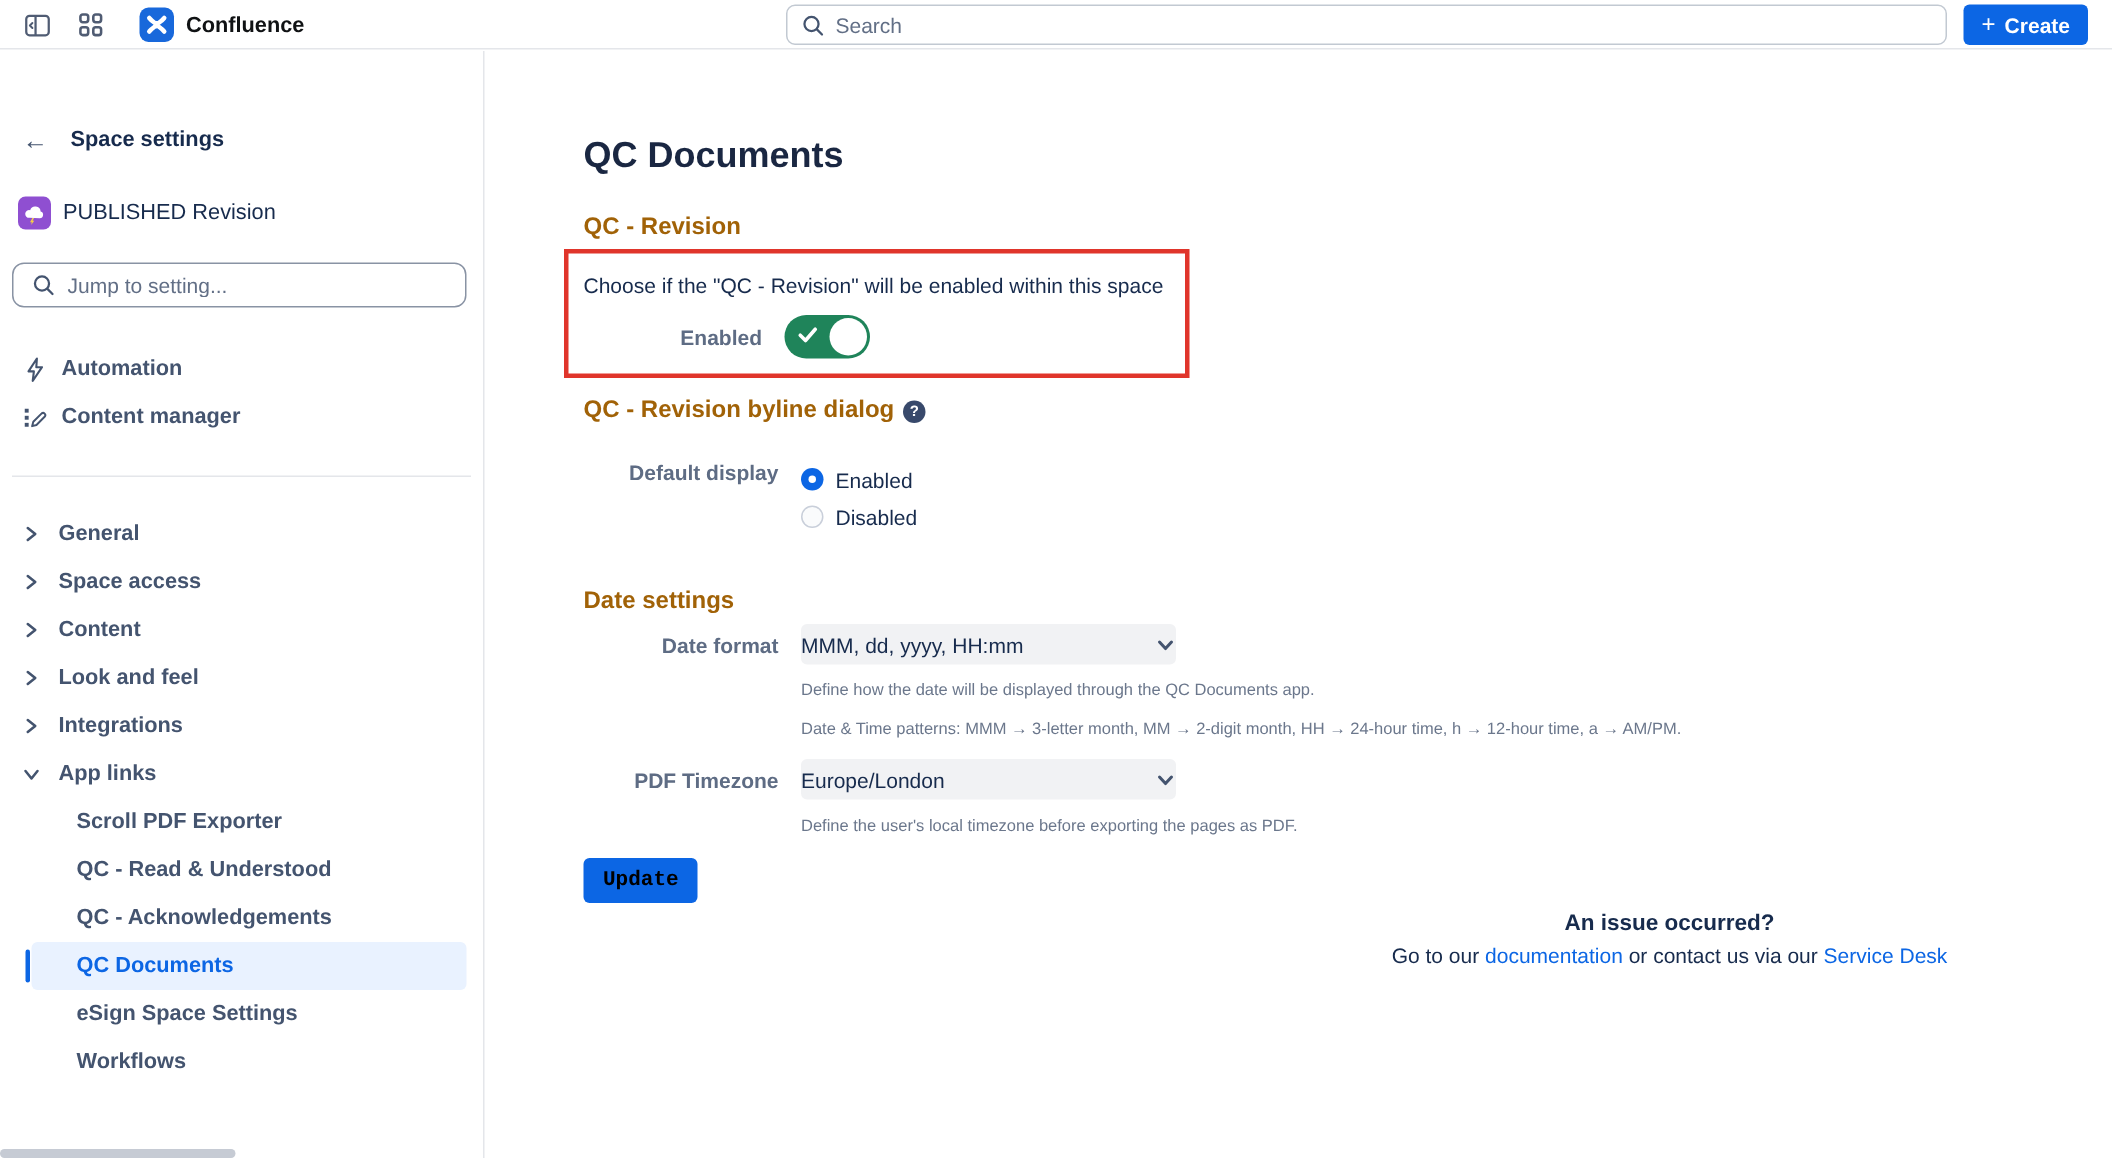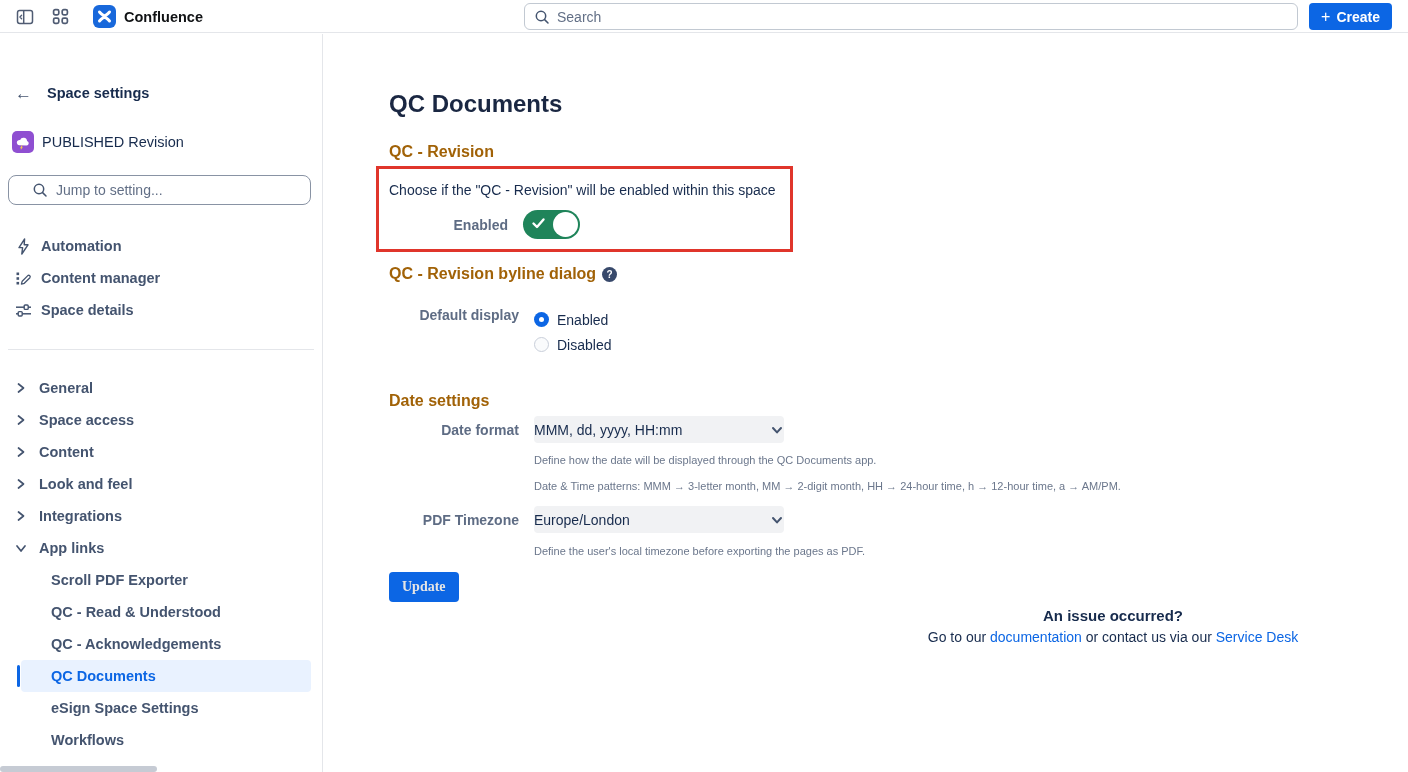--- a/index.html
+++ b/index.html
@@ -30,21 +30,21 @@
   .sidebar { position:absolute; left:0; top:34px; width:323px; height:738px;
     border-right:1px solid #E4E6EA; background:#fff; }
   .back-row { margin:49px 0 0 15px; display:flex; align-items:center; gap:15px; height:20px; }
   .back-arrow { font-size:17px; color:#44546F; cursor:pointer; line-height:1; }
   .back-title { font-size:14.5px; font-weight:700; color:#172B4D; }
   .space-row { margin:27px 0 0 12px; display:flex; align-items:center; gap:8px; height:24px; }
   .space-avatar { width:22px; height:22px; border-radius:5px; background:#8F4FD1; display:flex;
     align-items:center; justify-content:center; }
   .space-name { font-size:14.5px; color:#172B4D; }
   .jumpbox { margin:21px 0 0 8px; width:303px; height:30px; border:1px solid #8993A4;
-    border-radius:8px; display:flex; align-items:center; gap:8px; padding:0 23px; color:#6B778C; }
+    border-radius:8px; display:flex; align-items:center; gap:8px; padding:0 12px; color:#6B778C; }
   .jumpbox input { border:none; outline:none; flex:1; font-size:14px; font-family:inherit;
     background:transparent; color:#172B4D; }
   .jumpbox input::placeholder { color:#626F86; }
   .quick-list { margin-top:25px; }
   .side-row { height:32px; display:flex; align-items:center; margin-left:15px; gap:9px;
     color:#44546F; cursor:pointer; }
   .side-row .lbl { font-size:14.5px; font-weight:600; }
   .side-row .icon { width:17px; display:flex; justify-content:center; }
   .divider { margin:23px 8px 0 8px; border-top:1px solid #E4E6EA; height:0; }
   .section-list { margin-top:22px; }
@@ -93,22 +93,22 @@
   .radio.unchecked { background:#FAFBFC; border:1.5px solid #C9CFDA; }
   .radio-opt .olbl { font-size:14px; color:#172B4D; }
   .date-heading { margin-top:34px; }
   .dd-row { margin-top:5px; align-items:center; }
   .dropdown { width:250px; height:27px; background:#F1F2F4; border-radius:4px; display:flex;
     align-items:center; padding:0 0; cursor:pointer; }
   .dropdown .dval { font-size:14px; color:#172B4D; flex:1; }
   .helper { margin-left:145px; font-size:11px; color:#6B778C; line-height:13px; }
   .h1m { margin-top:11px; } .h2m { margin-top:13px; } .h3m { margin-top:12px; }
   .tz-row { margin-top:13px; }
-  .update-btn { margin-top:14px; background:#0C66E4; color:#e5e5e5; border:none; border-radius:4px;
-    font-size:14px; font-weight:700; font-family:Liberation Serif, serif; padding:7px 13px; cursor:pointer; }
+  .update-btn { margin-top:14px; background:#0C66E4; color:#000000; border:none; border-radius:4px;
+    font-size:14px; font-weight:700; font-family:Liberation Mono, monospace; padding:7px 13px; cursor:pointer; }
 
   .footer { position:absolute; right:100px; top:607px; width:390px; text-align:center; }
   .f-head { font-size:15px; font-weight:700; color:#172B4D; margin-bottom:5px; }
   .f-line { font-size:14px; color:#172B4D; }
   .f-line a { color:#0C66E4; text-decoration:none; cursor:pointer; }
 
   svg { display:block; }
 </style>
 </head>
 <body>
@@ -194,31 +194,20 @@
     <div class="side-row">
       <span class="icon">
         <svg width="17" height="17" viewBox="0 0 17 17">
           <rect x="1.5" y="2.5" width="2.6" height="2.6" fill="currentColor"></rect>
           <rect x="1.5" y="7.2" width="2.6" height="2.6" fill="currentColor"></rect>
           <rect x="1.5" y="11.9" width="2.6" height="2.6" fill="currentColor"></rect>
           <path d="M7.2 11.2 L12.8 5.6 a1.5 1.5 0 0 1 2.1 2.1 L9.3 13.3 l-2.9 .8 z" fill="none" stroke="currentColor" stroke-width="1.3" stroke-linejoin="round"></path>
         </svg>
       </span>
       <span class="lbl">Content manager</span>
-    </div>
-    <div class="side-row">
-      <span class="icon">
-        <svg width="17" height="17" viewBox="0 0 17 17">
-          <line x1="1" y1="5.2" x2="16" y2="5.2" stroke="currentColor" stroke-width="1.5"></line>
-          <rect x="9.2" y="3" width="4" height="4.4" rx="1" fill="#fff" stroke="currentColor" stroke-width="1.4"></rect>
-          <line x1="1" y1="11.8" x2="16" y2="11.8" stroke="currentColor" stroke-width="1.5"></line>
-          <rect x="3.2" y="9.6" width="4" height="4.4" rx="1" fill="#fff" stroke="currentColor" stroke-width="1.4"></rect>
-        </svg>
-      </span>
-      <span class="lbl">Space details</span>
     </div>
   </div>
 
   <div class="divider"></div>
 
   <div class="section-list">
     <div class="sec-row">
       <span class="chev">
         <svg width="12" height="14" viewBox="0 0 12 14">
             <path d="M3.5 3 l5 4 -5 4" fill="none" stroke="currentColor" stroke-width="1.7" stroke-linecap="round" stroke-linejoin="round"></path>

